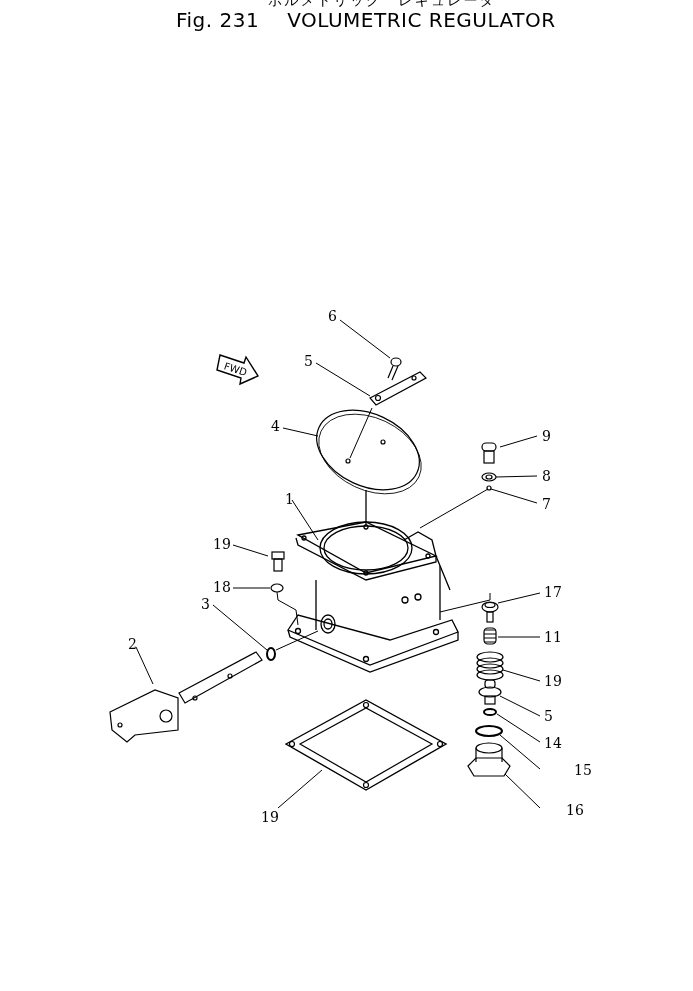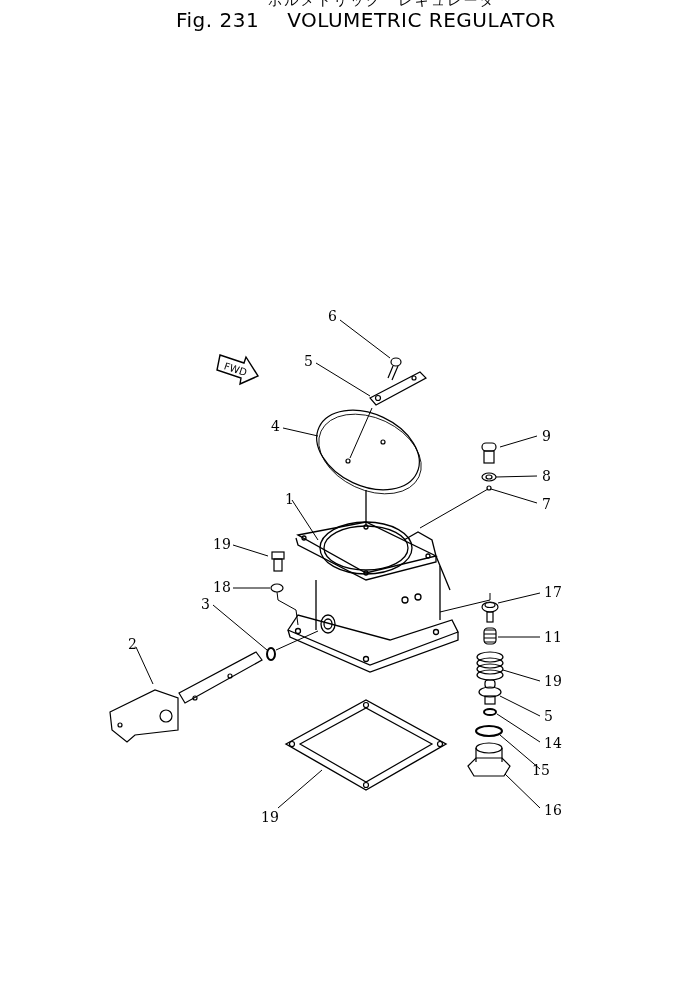--- a/index.html
+++ b/index.html
@@ -162,18 +162,18 @@
   <div class="callout" style="left:304px;top:354px">5</div>
   <div class="callout" style="left:328px;top:309px">6</div>
   <div class="callout" style="left:542px;top:497px">7</div>
   <div class="callout" style="left:542px;top:469px">8</div>
   <div class="callout" style="left:542px;top:429px">9</div>
   <div class="callout" style="left:544px;top:585px">17</div>
   <div class="callout" style="left:544px;top:630px">11</div>
   <div class="callout" style="left:544px;top:674px">19</div>
   <div class="callout" style="left:544px;top:709px">5</div>
   <div class="callout" style="left:544px;top:736px">14</div>
-  <div class="callout" style="left:532px;top:763px">15</div>
-  <div class="callout" style="left:544px;top:803px">16</div>
+  <div class="callout" style="left:574px;top:763px">15</div>
+  <div class="callout" style="left:566px;top:803px">16</div>
   <div class="callout" style="left:261px;top:810px">19</div>
   <div class="callout" style="left:213px;top:537px">19</div>
   <div class="callout" style="left:213px;top:580px">18</div>
 </div>
 
 </body></html>

